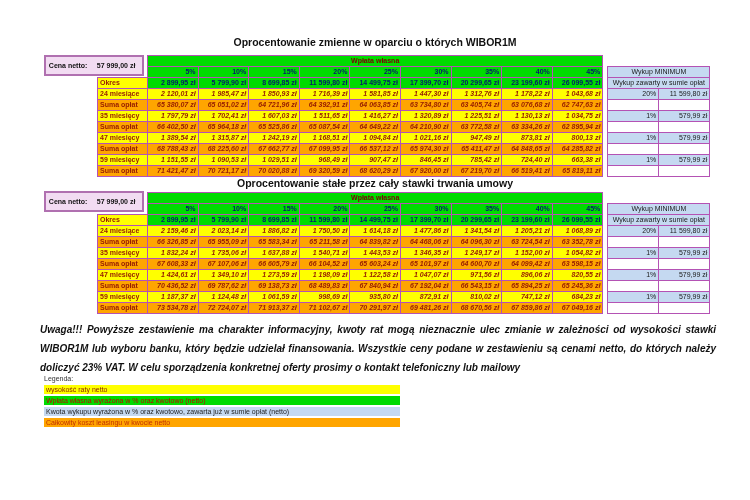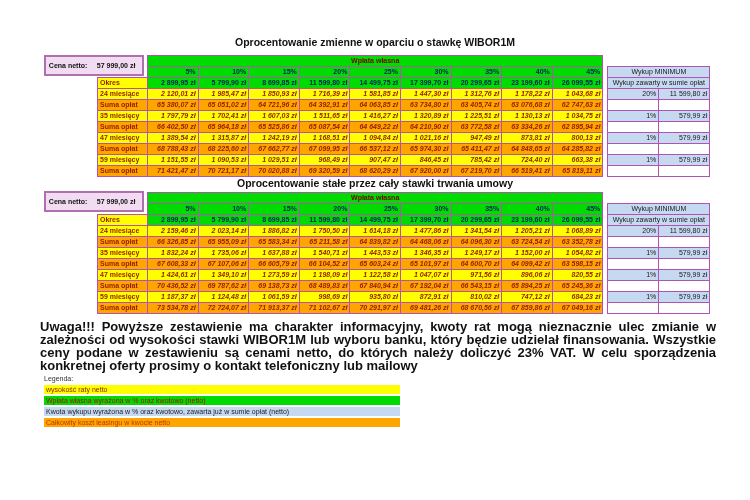--- a/index.html
+++ b/index.html
@@ -41,34 +41,34 @@
   td.c-label{background:var(--yellow-bg,#FFFF00);color:var(--maroon,#951B00);font-weight:bold;text-align:left;}
   td.c-label-suma{background:var(--orange-bg,#FFA500);color:var(--maroon,#951B00);font-weight:bold;text-align:left;}
   td.c-yellow-val{background:var(--yellow-bg,#FFFF00);color:var(--maroon,#951B00);font-weight:bold;font-style:italic;text-align:right;}
   td.c-orange-val{background:var(--orange-bg,#FFA500);color:var(--maroon,#951B00);font-weight:bold;font-style:italic;text-align:right;}
   td.c-wykup-head{background:var(--blue-bg,#C5D9F1);color:#1a1a1a;text-align:center;}
   td.c-wykup{background:var(--blue-bg,#C5D9F1);color:#1a1a1a;text-align:right;}
   td.c-empty-w{background:#ffffff;}
 
   #warning{
     position:absolute;left:40px;top:320px;width:676px;
-    font-size:13px;font-weight:bold;color:#111;
-    text-align:justify;line-height:13px;
+    font-size:10px;font-weight:bold;font-style:italic;color:#111;
+    text-align:justify;line-height:19px;
   }
   #legend{position:absolute;left:44px;top:375px;width:356px;}
   #legend .legend-label{font-size:7px;color:#333;height:8px;line-height:8px;}
   #legend .legend-bar{
     height:9px;line-height:9px;font-size:7px;padding-left:2px;
     margin-top:2px;box-sizing:border-box;white-space:nowrap;overflow:hidden;
   }
 </style>
 </head>
 <body>
 
-<div id="title1" class="title">Oprocentowanie zmienne w oparciu o stawkę WIBOR1M</div>
+<div id="title1" class="title">Oprocentowanie zmienne w oparciu o których WIBOR1M</div>
 
 <div id="cena1" class="cena-box">
   <span class="cb-label">Cena netto:</span>
   <span class="cb-value">57 999,00 zł</span>
 </div>
 <div id="t1" class="tbl-mount">
     <table class="sheet-table">
       <colgroup>
         <col style="width: 50px;">
         <col style="width: 50.6px;">

